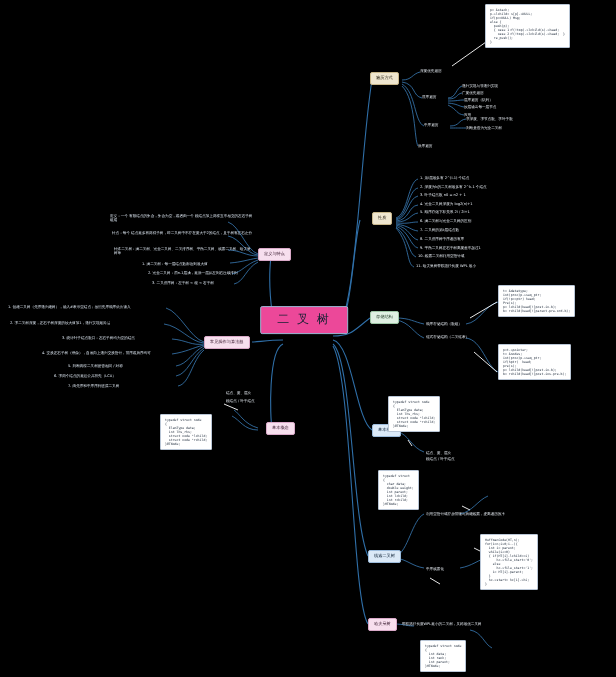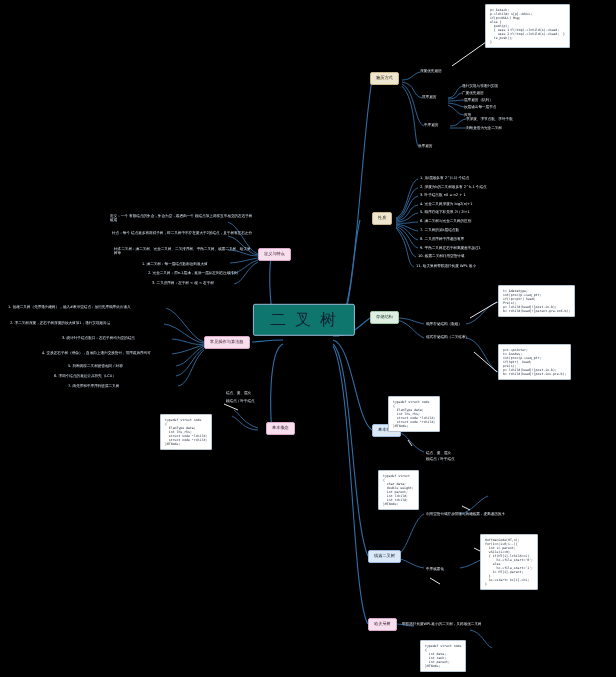--- a/index.html
+++ b/index.html
@@ -4,22 +4,22 @@
 <style>
   html,body{margin:0;padding:0;background:#000;}
   body{width:616px;height:677px;overflow:hidden;font-family:"DejaVu Sans","Liberation Sans",sans-serif;}
   #stage{position:relative;width:616px;height:677px;background:#000000;}
   svg.links{position:absolute;left:0;top:0;width:616px;height:677px;pointer-events:none;}
 
   .node{position:absolute;box-sizing:border-box;line-height:1.15;}
 
   
   .root{
-    background:#0f766e;border:1px solid #9bb8d4;color:#102030;
-    font-size:16px;letter-spacing:2px;text-align:center;
+    background:#ec4899;border:1px solid #9bb8d4;color:#102030;
+    font-size:12px;letter-spacing:2px;text-align:center;
     padding:6px 16px;border-radius:2px;
   }
 
   
   .topic{
     font-size:4.2px;text-align:center;padding:3px 5px;border-radius:2px;
     border:1px solid rgba(255,255,255,.45);white-space:nowrap;
   }
   .topic.tan{background:#efe6cf;border-color:#c9b78b;color:#2a2418;}
   .topic.pink{background:#f7dfee;border-color:#d9a9c8;color:#3a1c30;}

